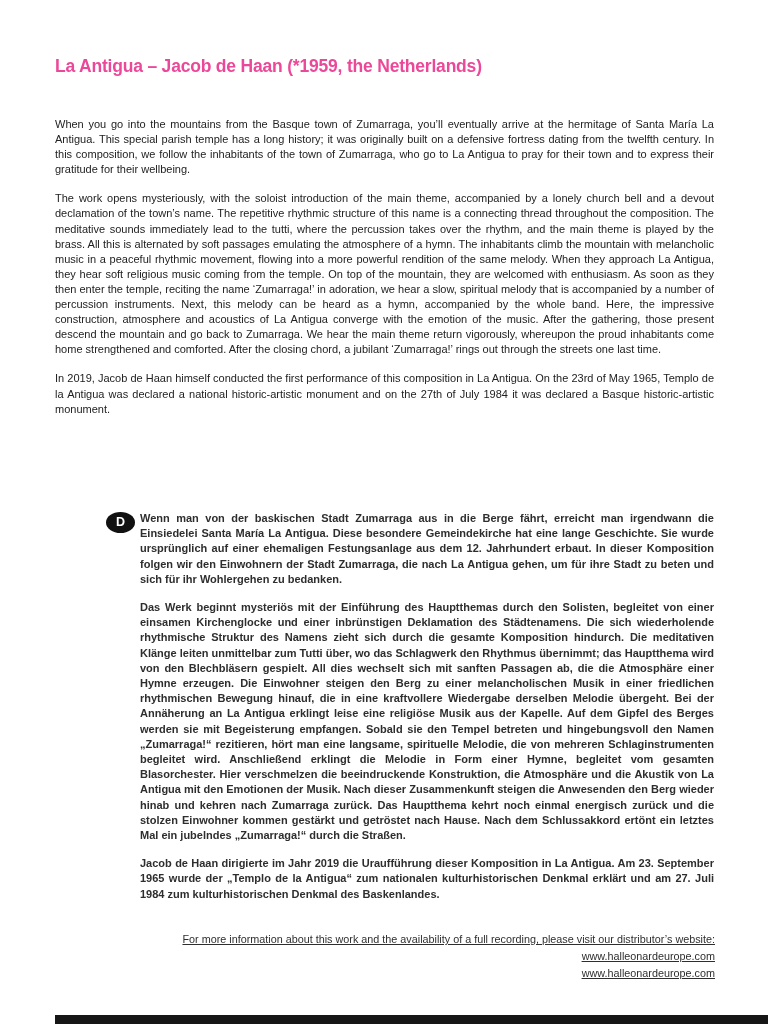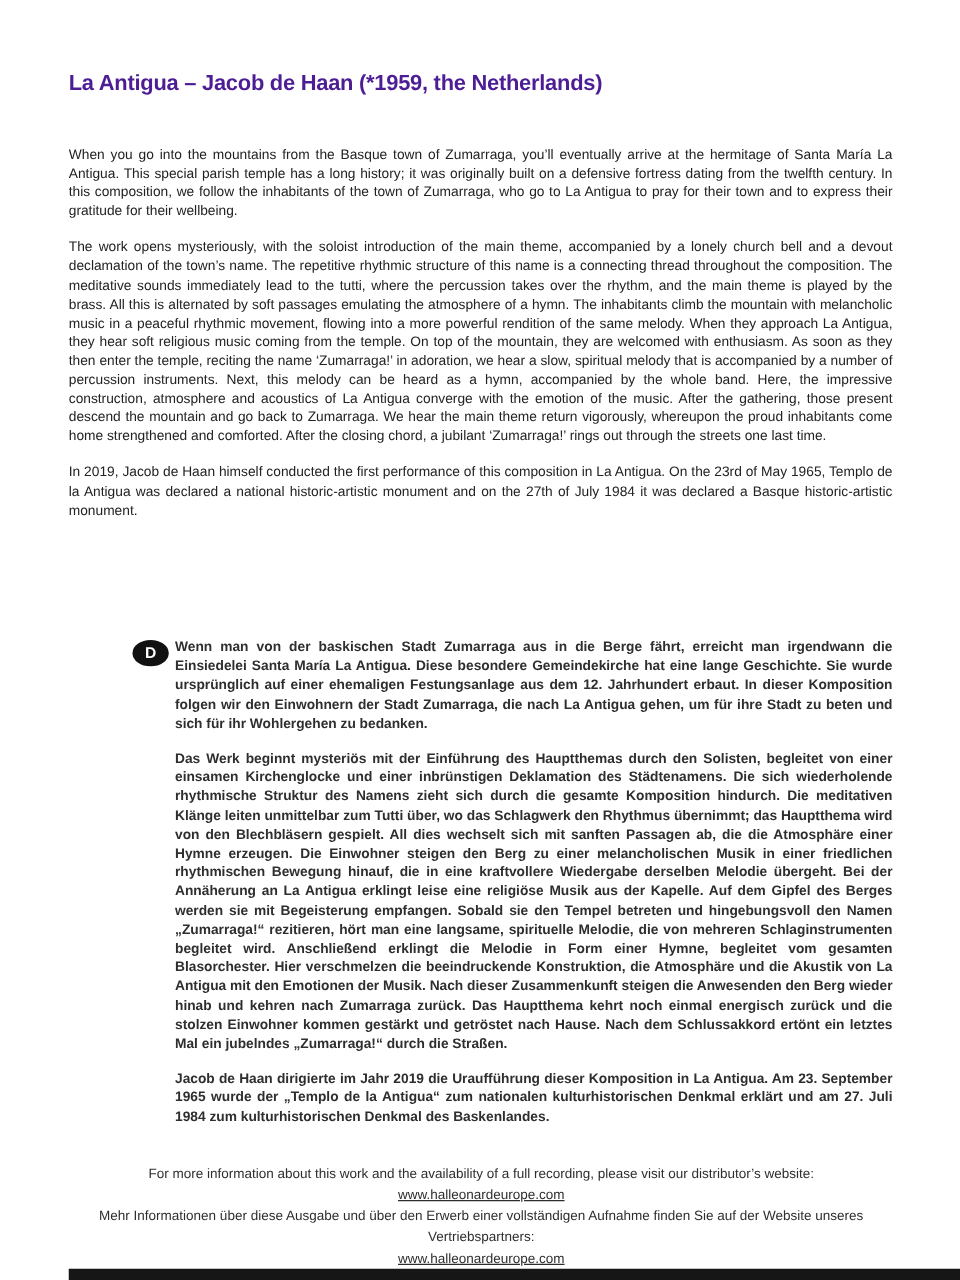--- a/index.html
+++ b/index.html
@@ -15,21 +15,21 @@
     color: #1d1d1b;
   }
   .doc-title {
     position: absolute;
     top: 56px;
     left: 55px;
     right: 65px;
     font-size: 17.5px;
     font-weight: 700;
     letter-spacing: -0.2px;
-    color: #4c1d95;
+    color: #ec4899;
   }
   .en-block {
     position: absolute;
     top: 117px;
     left: 55px;
     width: 659px;
     font-size: 11px;
     font-weight: 400;
     line-height: 15.1px;
     text-align: justify;
@@ -65,21 +65,22 @@
   }
   .footer {
     position: absolute;
     top: 931px;
     left: 55px;
     width: 660px;
     font-size: 10.8px;
     font-weight: 400;
     line-height: 17px;
     color: #2e2e2e;
-    text-align: center;
+    text-align: right;
+    text-decoration: underline;
   }
   .footer a {
     color: #2e2e2e;
     text-decoration: underline;
     cursor: pointer;
   }
   .bottom-bar {
     position: absolute;
     left: 55px;
     right: 0;
@@ -103,19 +104,18 @@
 
   <div class="de-block">
     <span class="lang-badge">D</span>
     <p>Wenn man von der baskischen Stadt Zumarraga aus in die Berge fährt, erreicht man irgendwann die Einsiedelei Santa María La Antigua. Diese besondere Gemeindekirche hat eine lange Geschichte. Sie wurde ursprünglich auf einer ehemaligen Festungsanlage aus dem 12. Jahrhundert erbaut. In dieser Komposition folgen wir den Einwohnern der Stadt Zumarraga, die nach La Antigua gehen, um für ihre Stadt zu beten und sich für ihr Wohlergehen zu bedanken.</p>
     <p>Das Werk beginnt mysteriös mit der Einführung des Hauptthemas durch den Solisten, begleitet von einer einsamen Kirchenglocke und einer inbrünstigen Deklamation des Städtenamens. Die sich wiederholende rhythmische Struktur des Namens zieht sich durch die gesamte Komposition hindurch. Die meditativen Klänge leiten unmittelbar zum Tutti über, wo das Schlagwerk den Rhythmus übernimmt; das Hauptthema wird von den Blechbläsern gespielt. All dies wechselt sich mit sanften Passagen ab, die die Atmosphäre einer Hymne erzeugen. Die Einwohner steigen den Berg zu einer melancholischen Musik in einer friedlichen rhythmischen Bewegung hinauf, die in eine kraftvollere Wiedergabe derselben Melodie übergeht. Bei der Annäherung an La Antigua erklingt leise eine religiöse Musik aus der Kapelle. Auf dem Gipfel des Berges werden sie mit Begeisterung empfangen. Sobald sie den Tempel betreten und hingebungsvoll den Namen „Zumarraga!“ rezitieren, hört man eine langsame, spirituelle Melodie, die von mehreren Schlaginstrumenten begleitet wird. Anschließend erklingt die Melodie in Form einer Hymne, begleitet vom gesamten Blasorchester. Hier verschmelzen die beeindruckende Konstruktion, die Atmosphäre und die Akustik von La Antigua mit den Emotionen der Musik. Nach dieser Zusammenkunft steigen die Anwesenden den Berg wieder hinab und kehren nach Zumarraga zurück. Das Hauptthema kehrt noch einmal energisch zurück und die stolzen Einwohner kommen gestärkt und getröstet nach Hause. Nach dem Schlussakkord ertönt ein letztes Mal ein jubelndes „Zumarraga!“ durch die Straßen.</p>
     <p>Jacob de Haan dirigierte im Jahr 2019 die Uraufführung dieser Komposition in La Antigua. Am 23. September 1965 wurde der „Templo de la Antigua“ zum nationalen kulturhistorischen Denkmal erklärt und am 27. Juli 1984 zum kulturhistorischen Denkmal des Baskenlandes.</p>
   </div>
 
   <div class="footer">
     <div><span>For more information about this work and the availability of a full recording, please visit our distributor’s website: </span><a>www.halleonardeurope.com</a></div>
-    <div><span>Mehr Informationen über diese Ausgabe und über den Erwerb einer vollständigen Aufnahme finden Sie auf der Website unseres Vertriebspartners:</span></div>
     <div><a>www.halleonardeurope.com</a></div>
   </div>
 
   <div class="bottom-bar"></div>
 
 </div>
 
 </body></html>

